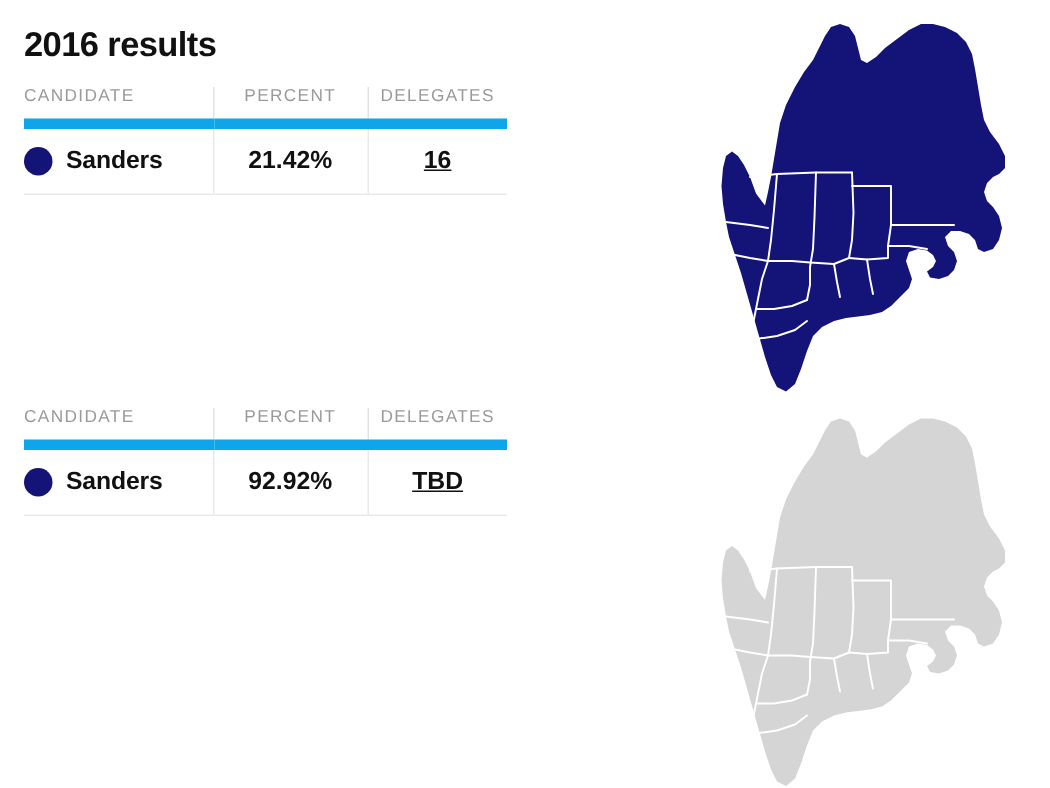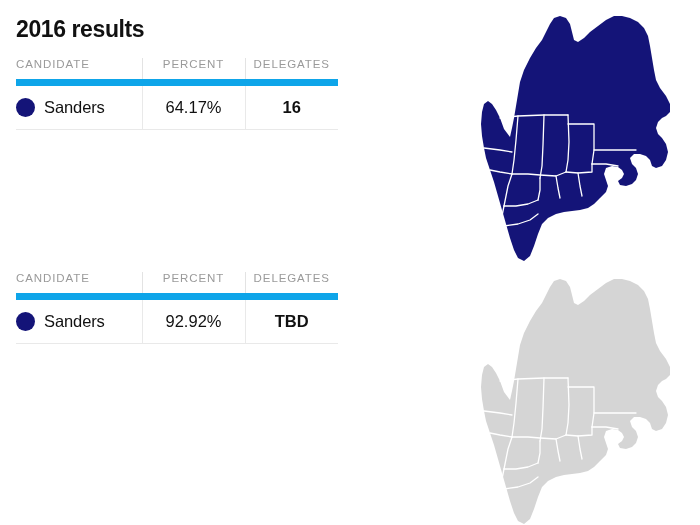--- a/index.html
+++ b/index.html
@@ -75,28 +75,29 @@
     padding-right: 8px;
   }
 
   table.results td {
     border-bottom: 1px solid #e9e9e9;
     height: 43px;
     font-size: 16.5px;
     color: #111111;
     padding: 0;
     vertical-align: middle;
+    font-weight: bold;
   }
   table.results td.cell-cand { padding-left: 0; }
   table.results td.cell-pct,
   table.results td.cell-del {
     text-align: center;
     border-left: 1px solid #e9e9e9;
   }
-  table.results td.cell-del { font-weight: bold; }
+  table.results td.cell-del { font-weight: bold; text-decoration: underline; }
 
   .cand-wrap {
     display: flex;
     align-items: center;
     gap: 9px;
   }
   .dot {
     width: 19px;
     height: 19px;
     border-radius: 50%;
@@ -151,21 +152,21 @@
           </tr>
         </thead>
         <tbody>
           <tr>
             <td class="cell-cand">
               <span class="cand-wrap">
                 <span class="dot" style="background: rgb(20, 20, 120);"></span>
                 <span class="cand-name">Sanders</span>
               </span>
             </td>
-            <td class="cell-pct">64.17%</td>
+            <td class="cell-pct">21.42%</td>
             <td class="cell-del">16</td>
           </tr>
         </tbody>
       </table>
     </div>
 
     <div class="panel panel-2020">
       <table class="results">
         <colgroup>
             <col class="c-cand">

